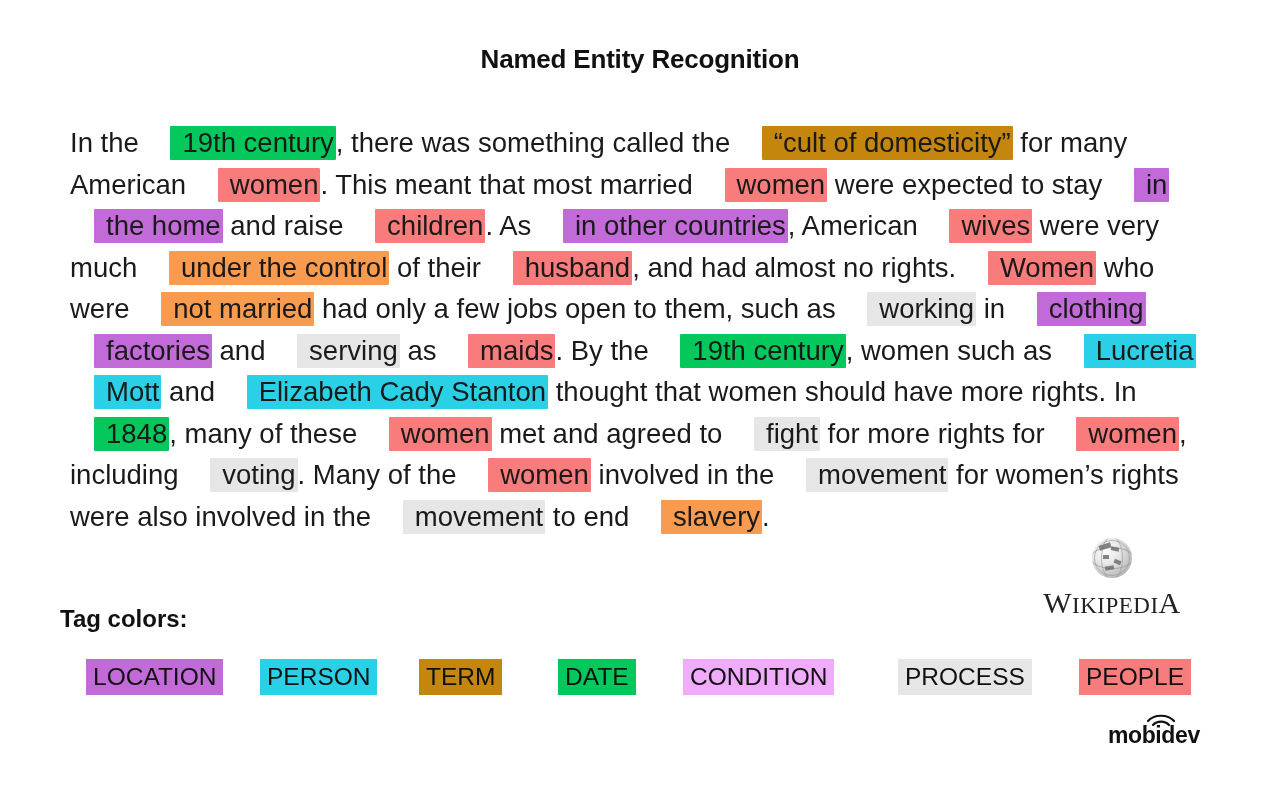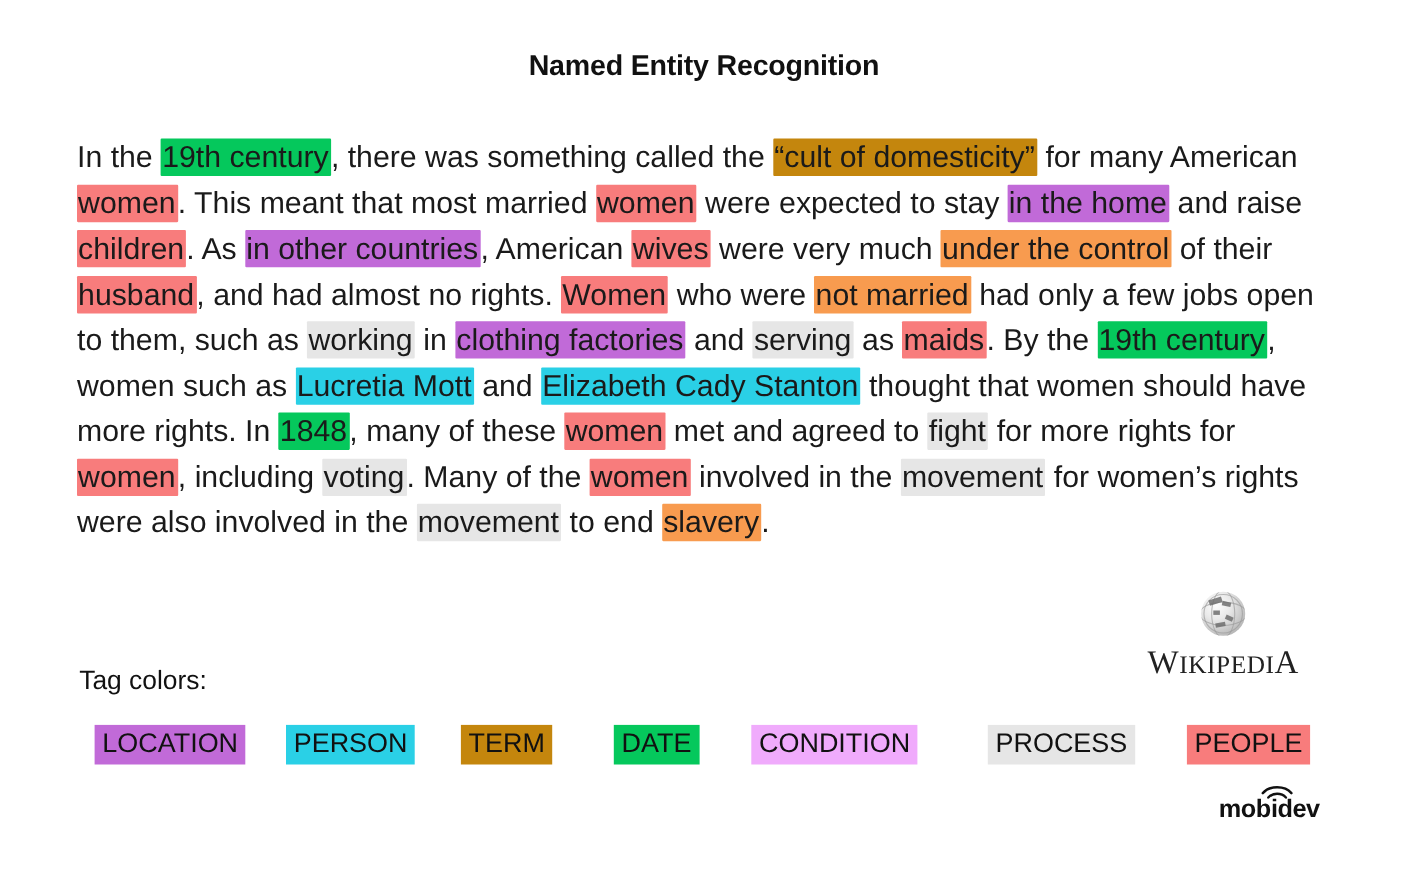--- a/index.html
+++ b/index.html
@@ -41,23 +41,24 @@
     left: 70px;
     width: 1142px;
     font-size: 27.5px;
     line-height: 41.5px;
     color: #1a1a1a;
     text-align: left;
     word-spacing: 0px;
   }
 
   .ent {
-    padding: 1px 2px 2px 1px;
+    padding: 1px 2px 2px 12px;
     border-radius: 1px;
     box-decoration-break: clone;
+    margin-left: 24px;
     -webkit-box-decoration-break: clone;
   }
 
   .tag-LOCATION  { background: #c16ad8; }
   .tag-PERSON    { background: #2ad0e6; }
   .tag-TERM      { background: #c4860d; }
   .tag-DATE      { background: #05c85c; }
   .tag-CONDITION { background: #f89b4f; }
   .tag-PROCESS   { background: #e6e6e6; }
   .tag-PEOPLE    { background: #f87c7c; }
@@ -107,24 +108,24 @@
     color: #222222;
     letter-spacing: .5px;
     line-height: 1;
     white-space: nowrap;
   }
   .wiki-word .cap { font-size: 30px; }
   .wiki-word .sm  { font-size: 23px; }
 
   .tagcolors-label {
     position: absolute;
-    left: 72px;
+    left: 60px;
     top: 605px;
     font-size: 24px;
-    font-weight: normal;
+    font-weight: bold;
     color: #111111;
   }
 
   .legend {
     position: absolute;
     left: 70px;
     top: 659px;
     width: 1150px;
     height: 40px;
   }

